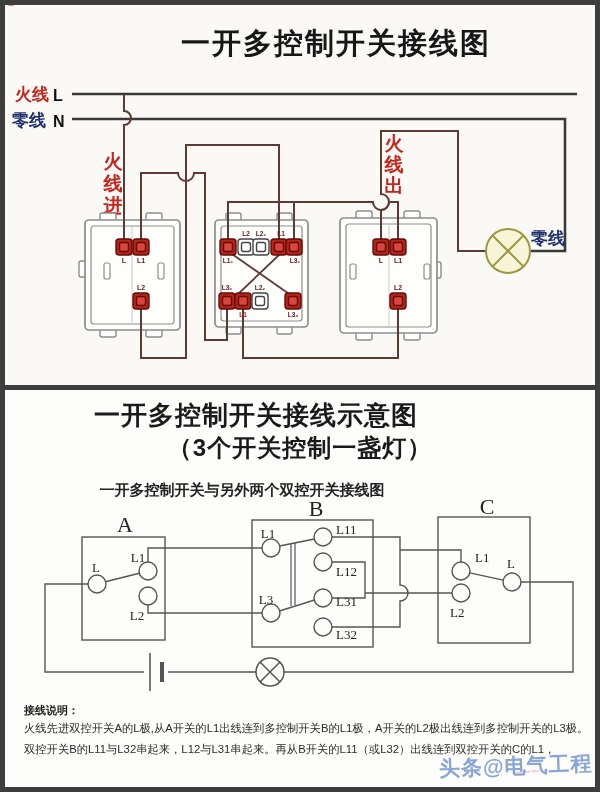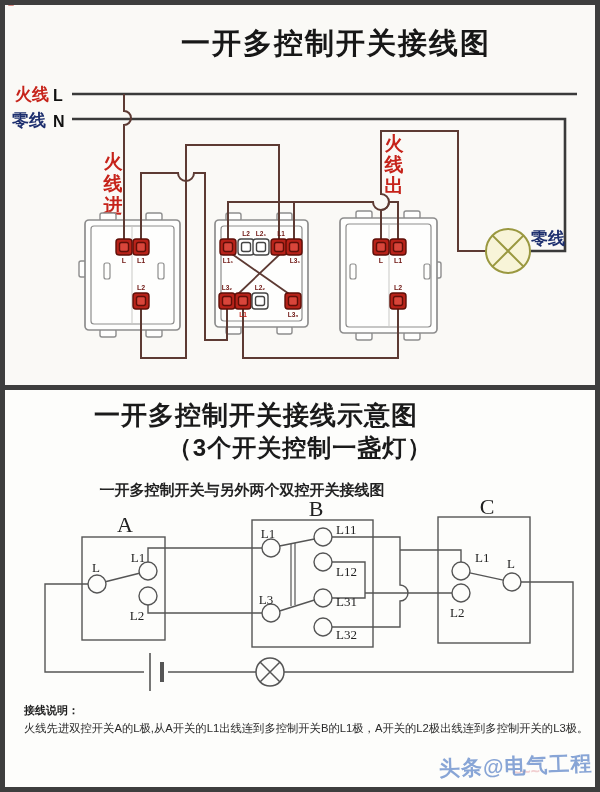--- a/index.html
+++ b/index.html
@@ -253,19 +253,20 @@
     <path d="M469.8 72.9 L503.2 80.1" stroke="#555" stroke-width="1.4"></path>
     <text x="475" y="62" font-size="13" fill="#222">L1</text>
     <text x="450" y="117" font-size="13" fill="#222">L2</text>
     <text x="511" y="68" font-size="13" fill="#222" text-anchor="middle">L</text>
   </g>
 </svg>
 
 <div class="notes">
   <div class="notes-title">接线说明：</div>
   <div class="notes-line">火线先进双控开关A的L极,从A开关的L1出线连到多控制开关B的L1极，A开关的L2极出线连到多控制开关的L3极。</div>
+  <div class="notes-line">双控开关B的L11与L32串起来，L12与L31串起来。再从B开关的L11（或L32）出线连到双控开关的C的L1，</div>
 </div>
 
 <div class="watermark2">~~~</div>
 <div class="watermark">头条@电气工程</div>
 
 <div class="divider"></div>
 <div class="frame"></div>
 
 </body></html>

